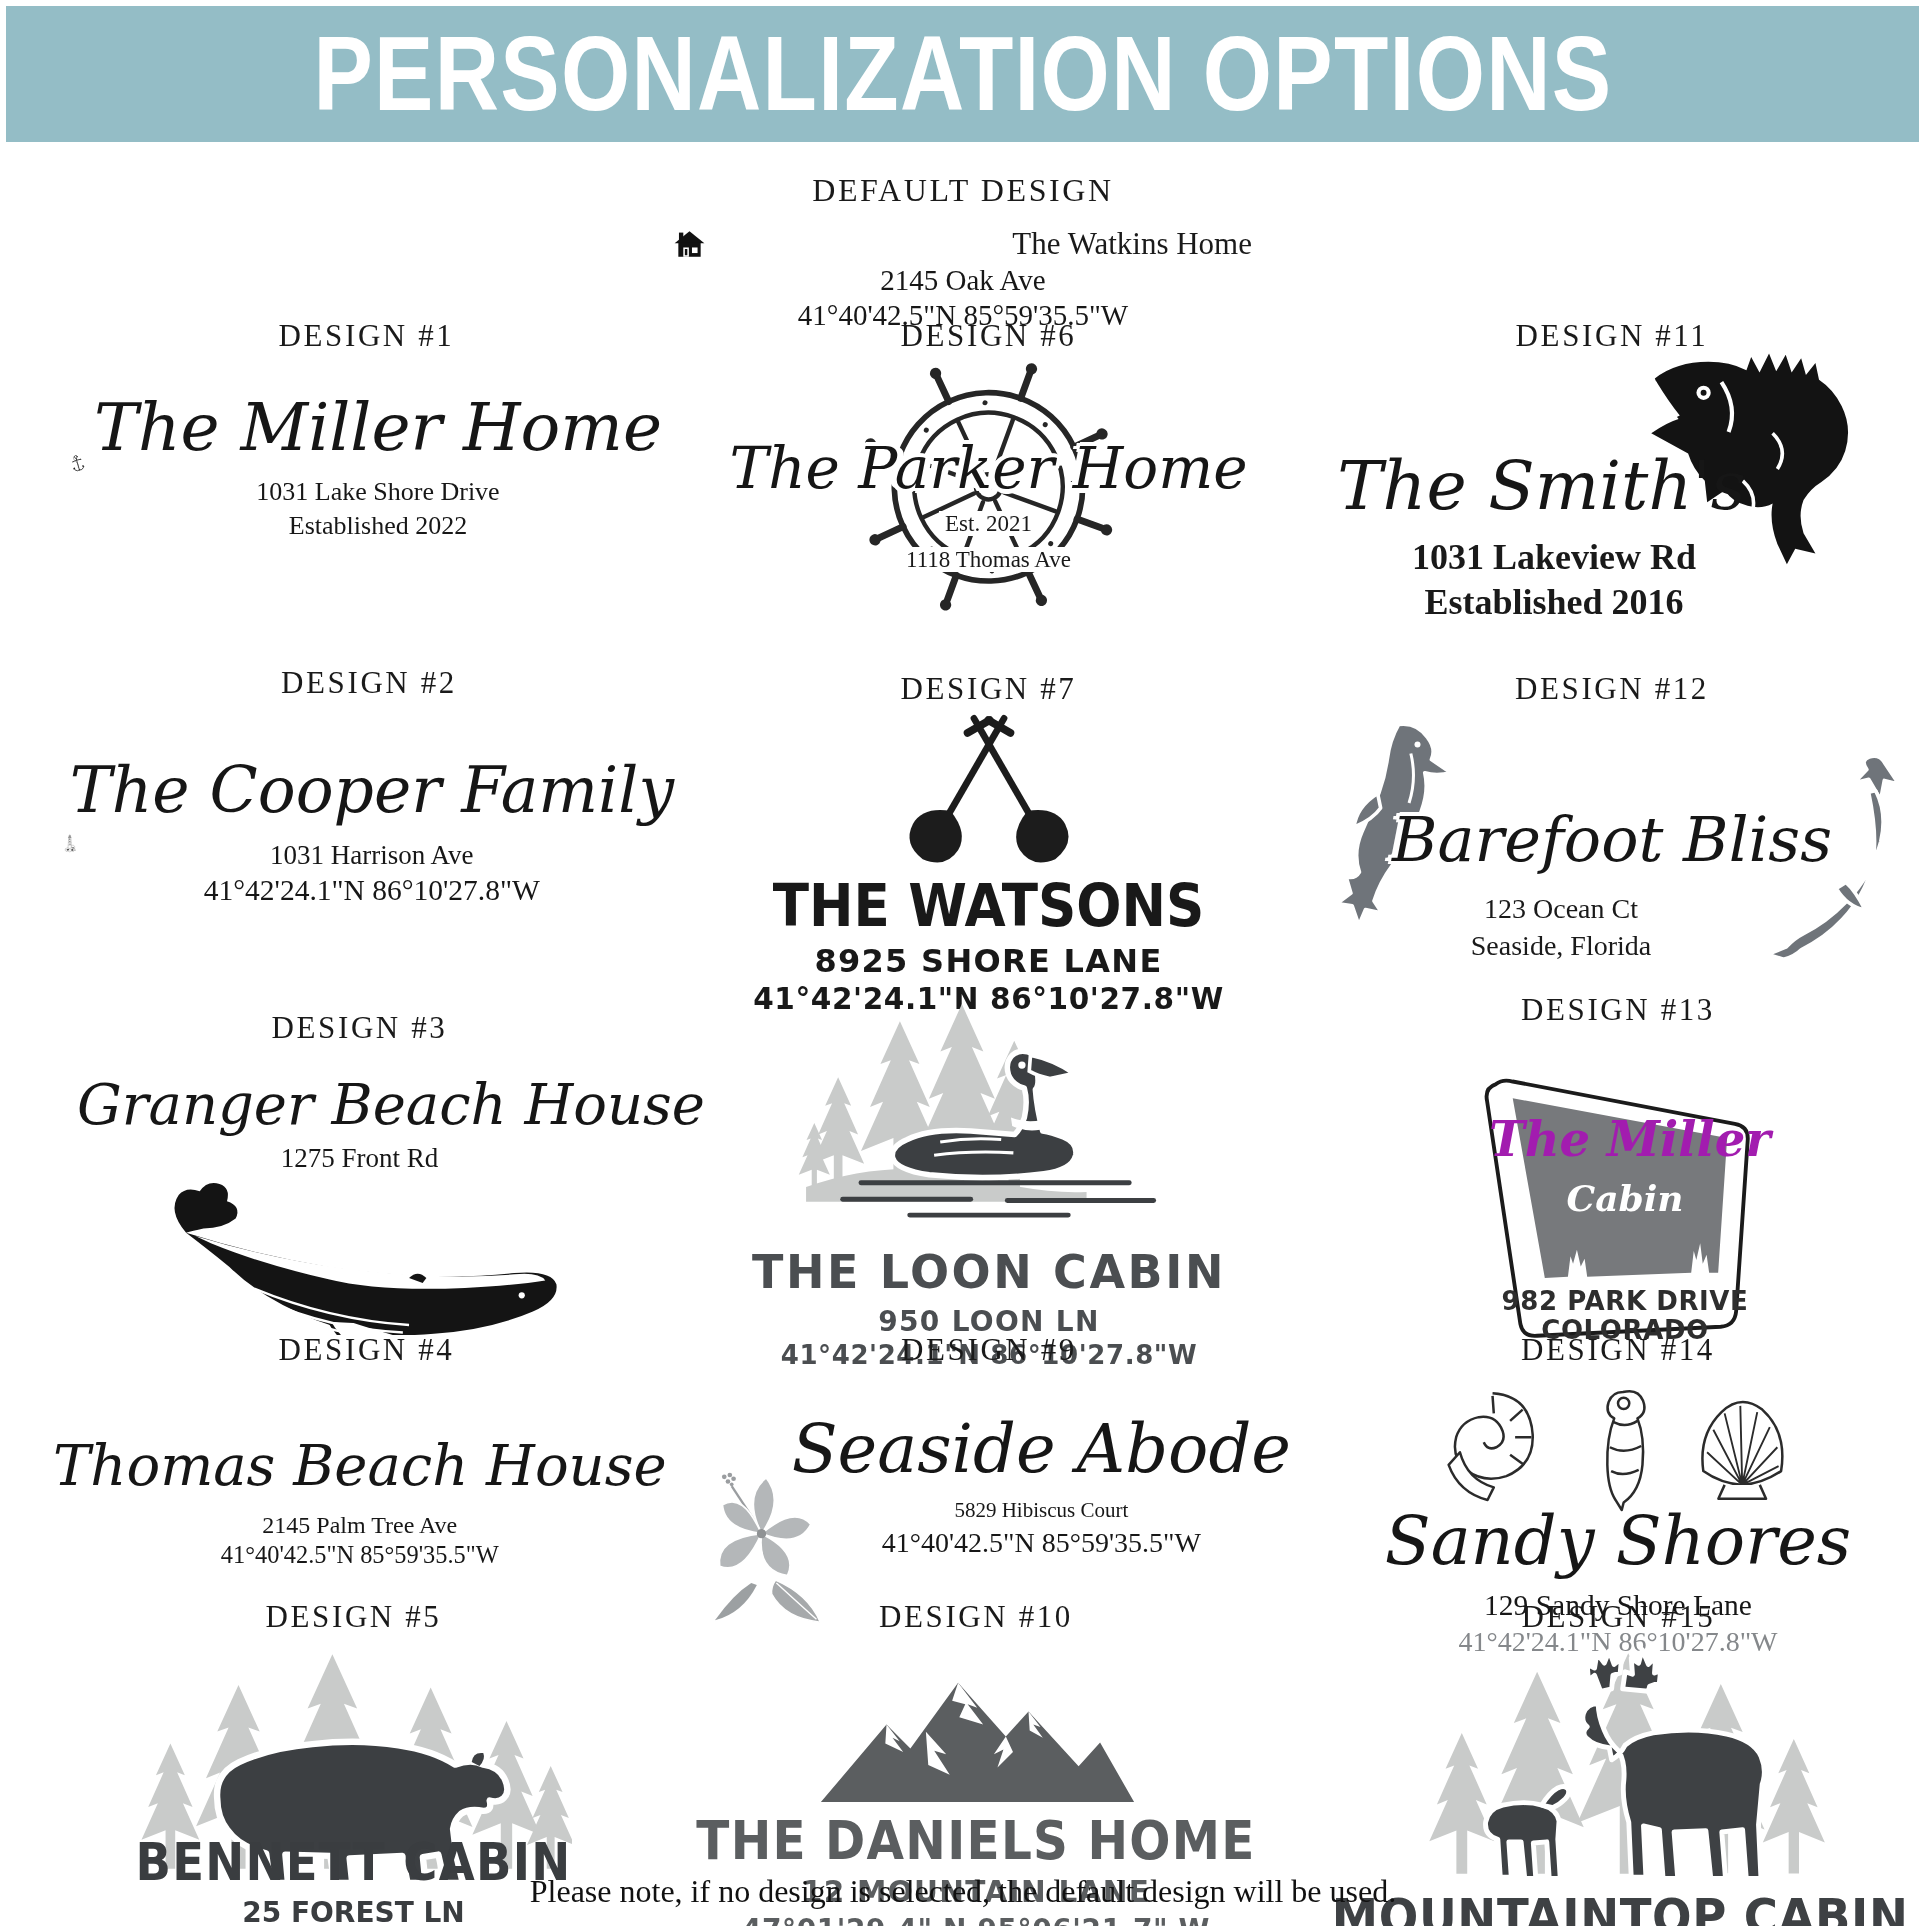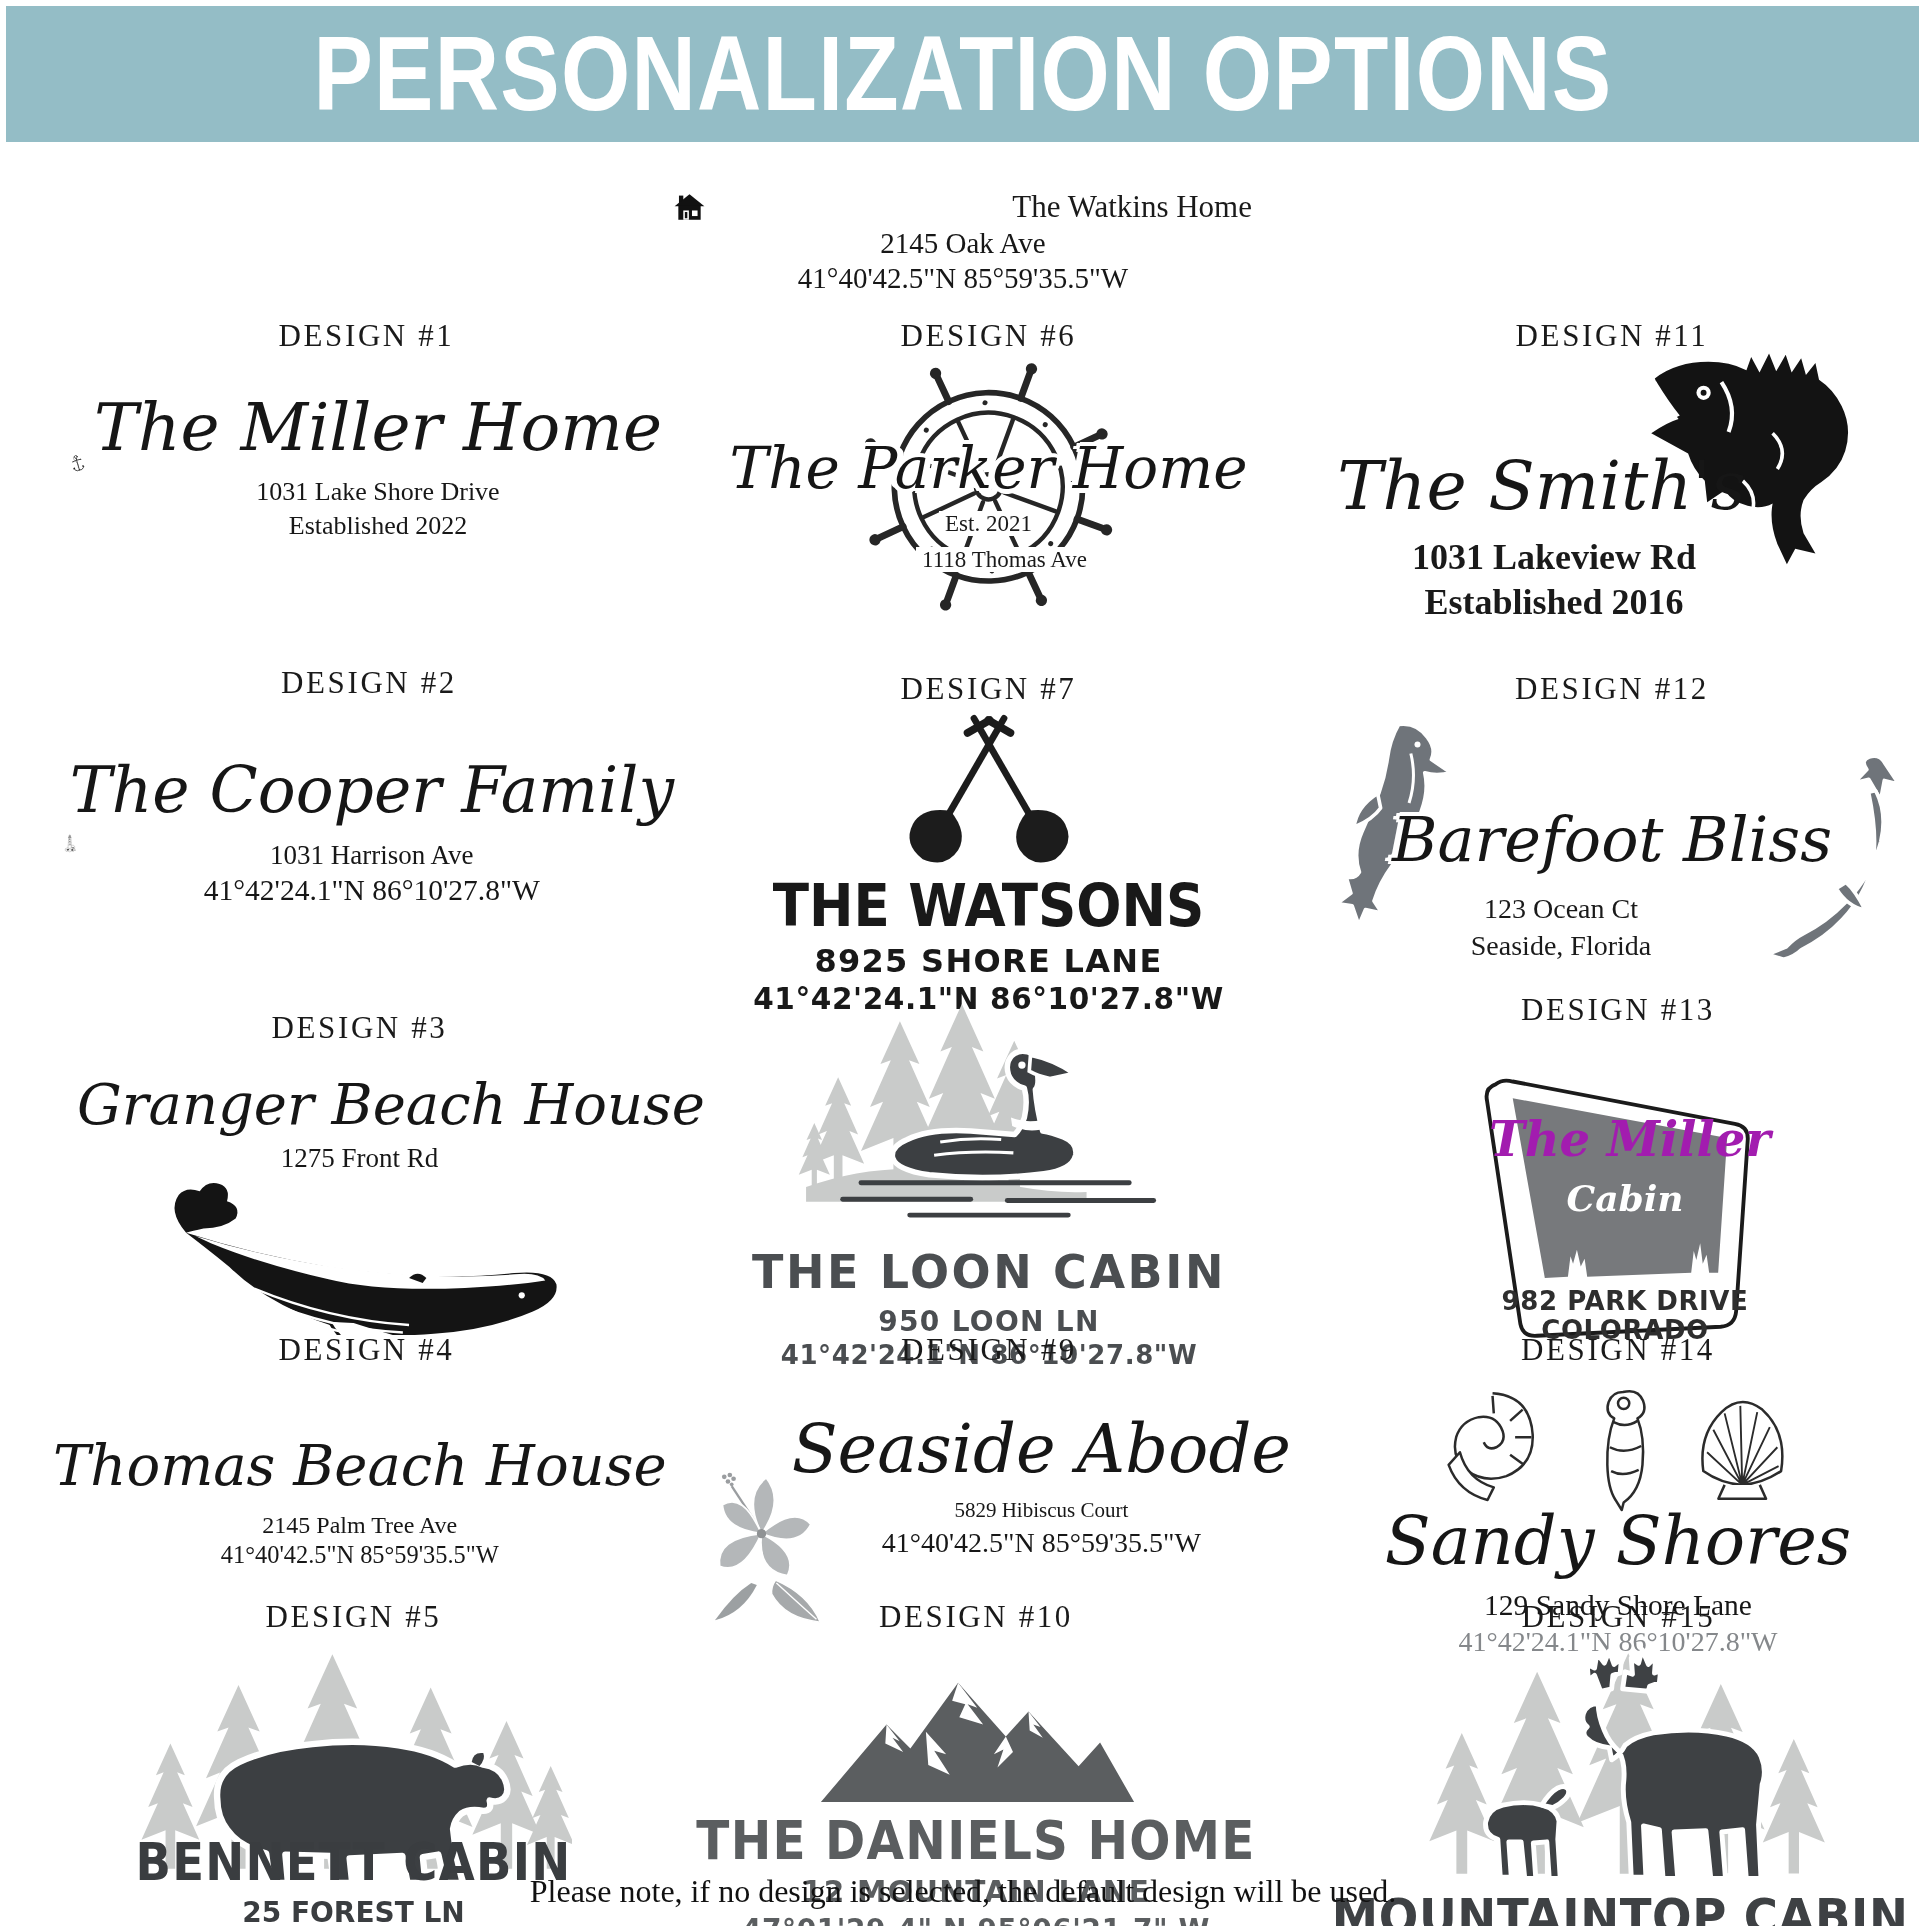--- a/index.html
+++ b/index.html
@@ -32,20 +32,21 @@
   </defs>
 </svg>
 
 <div class="page">
 
   <div class="banner">
     <span class="banner-title">PERSONALIZATION OPTIONS</span>
   </div>
 
   <div class="cell" style="left:674px;top:172px;width:578px">
+    <div class="design-label" style="font-size:32px">DEFAULT DESIGN</div>
     <div class="row" style="margin-top:16.7px;gap:7.7px">
       <svg width="31" height="29.5" viewBox="0 0 50 46">
         <rect x="8" y="5" width="7" height="15" fill="#111"></rect>
         <polygon points="1,22 25,3 49,22" fill="#111"></polygon>
         <rect x="7" y="21" width="36" height="23" fill="#111"></rect>
         <rect x="15" y="29" width="9" height="15" fill="#fff"></rect>
         <rect x="17.5" y="31.5" width="4" height="10" fill="#111"></rect>
         <rect x="29" y="29" width="9" height="9" fill="#fff"></rect>
       </svg>
       <span class="serif" style="font-size:31px">The Watkins Home</span>
@@ -220,21 +221,21 @@
             <circle cx="179" cy="86" r="4"></circle>
           <circle cx="281" cy="86" r="4"></circle>
             <circle cx="354" cy="159" r="4"></circle>
         </g>
       </g>
     </svg>
     <div class="script halo abs" style="left:0;top:116px;width:100%;font-size:58px">The Parker Home</div>
     <div class="abs" style="left:0;top:193px;width:100%;text-align:center">
       <span class="serif" style="font-size:23px;background:#fff;padding:0 6.4px">Est. 2021</span>
     </div>
-    <div class="abs" style="left:16px;top:229px;width:100%;">
+    <div class="abs" style="left:0;top:229px;width:100%;">
       <span class="serif" style="font-size:23px;background:#fff;padding:0 6.4px">1118 Thomas Ave</span>
     </div>
   </div>
 
   <div class="cell" style="left:706px;top:671px;width:565px">
     <div class="design-label">DESIGN #7</div>
     <svg width="276" height="167" viewBox="0 0 430 300" style="margin:3.9px auto -5.1px auto">
       <g fill="#1c1c1c">
         <g transform="rotate(30 215 60)">
           <rect x="185" y="16" width="60" height="14" rx="7"></rect>

